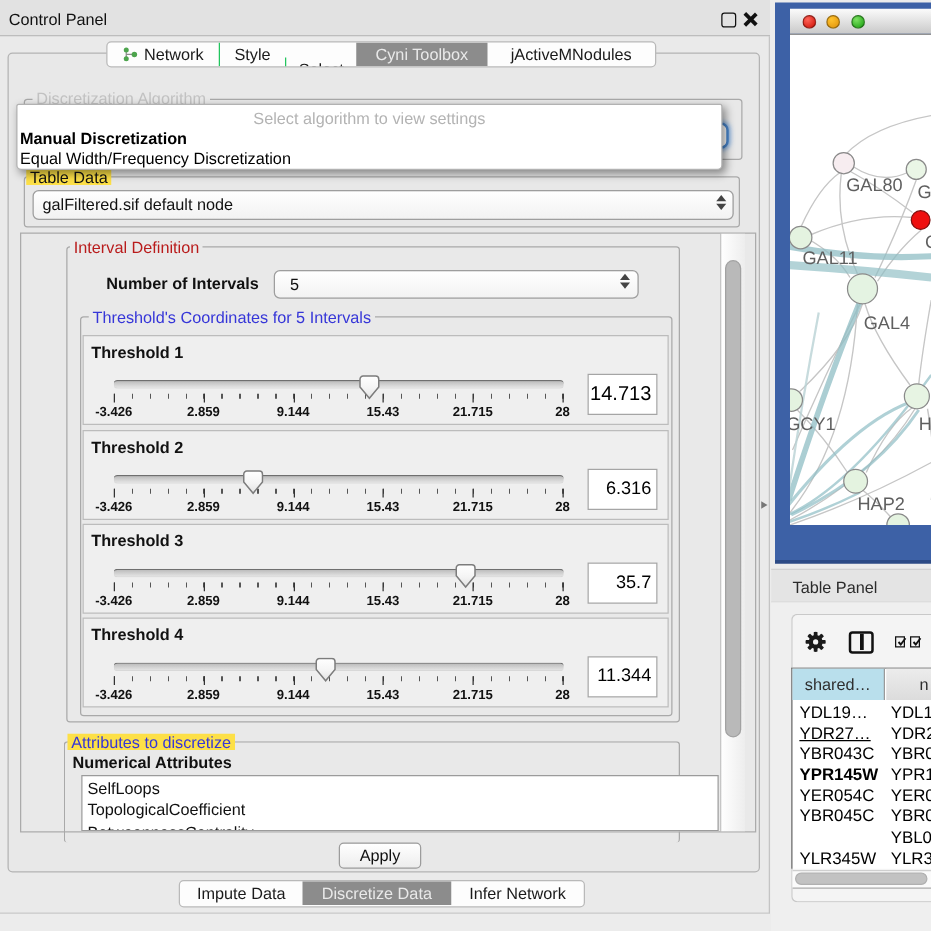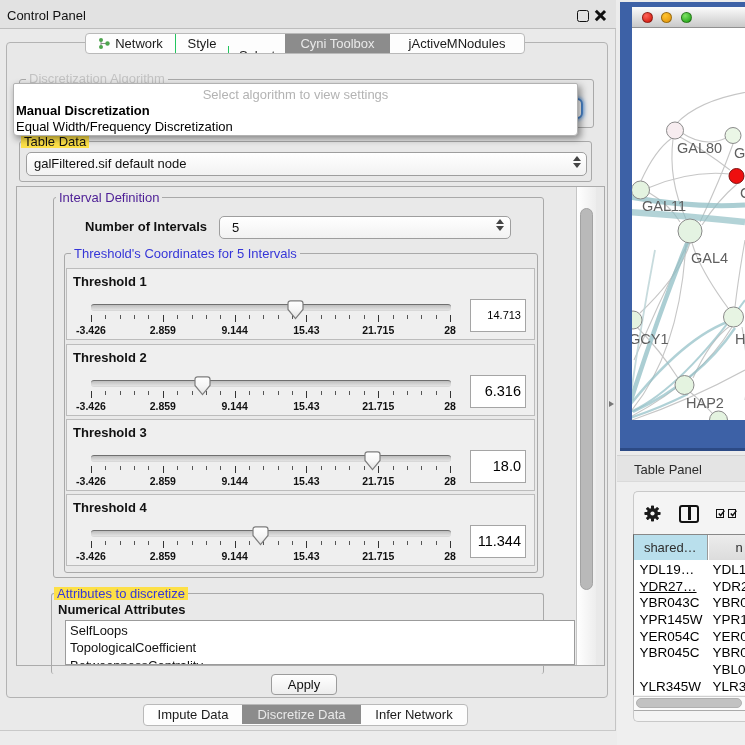--- a/index.html
+++ b/index.html
@@ -42,21 +42,21 @@
 <div class="combo" style="left:26px;top:152px;width:559px;height:22px;"></div>
 <div class="ab t13" style="left:34px;top:156px;">galFiltered.sif default node</div>
 <div class="spin" style="left:573px;top:156px;">
     <div class="u"></div>
     <div class="d"></div>
   </div>
 <div class="ab" style="left:16px;top:186px;width:589px;height:480px;border:1px solid #ababab;background:#e9e9e9;box-sizing:border-box;"></div>
 <div class="ab" style="left:576px;top:187px;width:20px;height:478px;background:linear-gradient(90deg,#ffffff,#ededed);border-left:1px solid #c6c6c6;box-sizing:border-box;"></div>
 <div class="ab" style="left:579.5px;top:208px;width:13px;height:382px;background:#b9b9b9;border:1px solid #a2a2a2;border-radius:7px;box-sizing:border-box;"></div>
 <div class="grp" style="left:53px;top:197px;width:489px;height:379px;"></div>
-<div class="gtitle" style="left:56px;top:191px;color:#4c1d95;background:#e9e9e9;">Interval Definition</div>
+<div class="gtitle" style="left:56px;top:191px;color:#b91c1c;background:#e9e9e9;">Interval Definition</div>
 <div class="ab b13" style="left:85px;top:219px;">Number of Intervals</div>
 <div class="combo" style="left:219px;top:216px;width:290px;height:21px;"></div>
 <div class="ab t13" style="left:232px;top:220px;">5</div>
 <div class="spin" style="left:496px;top:219px;">
     <div class="u"></div>
     <div class="d"></div>
   </div>
 <div class="grp" style="left:64px;top:253px;width:472px;height:318px;"></div>
 <div class="gtitle" style="left:71px;top:247px;color:#3636d8;background:#e9e9e9;">Threshold's Coordinates for 5 Intervals</div>
 <div class="ab" style="left:66px;top:268px;width:469px;height:72px;background:#efefef;border:1px solid #bcbcbc;box-sizing:border-box;"></div>
@@ -79,21 +79,21 @@
     <defs>
       <linearGradient id="kg300" x1="0" y1="0" x2="0" y2="1">
         <stop offset="0" stop-color="#ffffff"></stop>
         <stop offset="0.55" stop-color="#f4f4f4"></stop>
         <stop offset="1" stop-color="#e2e2e2"></stop>
       </linearGradient>
     </defs>
     <path d="M3.5,0.8 h10 a2.5,2.5 0 0 1 2.5,2.5 v6.2 L8.5,18.6 L1,9.5 v-6.2 a2.5,2.5 0 0 1 2.5,-2.5 z" fill="url(#kg300)" stroke="#7c7c7c" stroke-width="1.2"></path>
   </svg>
 <div class="ab" style="left:470px;top:299px;width:56px;height:33px;background:#fff;border:1px solid #a5a5a5;box-sizing:border-box;"></div>
-<div class="ab" style="left:470px;top:299px;width:51px;height:33px;line-height:33px;text-align:right;font-size:11px;color:#000;">14.713</div>
+<div class="ab" style="left:470px;top:299px;width:51px;height:33px;line-height:33px;text-align:right;font-size:16px;color:#000;">14.713</div>
 <div class="ab" style="left:66px;top:344px;width:469px;height:72px;background:#efefef;border:1px solid #bcbcbc;box-sizing:border-box;"></div>
 <div class="ab b13" style="left:73px;top:350px;">Threshold 2</div>
 <div class="ab" style="left:91px;top:380px;width:360px;height:4.5px;border-radius:3px;background:linear-gradient(#bdbdbd,#e3e3e3);border-top:1.4px solid #6f6f6f;border-bottom:1px solid #d8d8d8;"></div>
 <div class="ab" style="left:91px;top:391px;width:361px;height:4px;background:repeating-linear-gradient(90deg,#555 0,#555 1px,transparent 1px,transparent 14.36px);"></div>
 <div class="ab" style="left:91.0px;top:391px;width:1px;height:7px;background:#333;"></div>
 <div class="ab" style="left:61.0px;top:400px;width:60px;text-align:center;font-size:10.5px;font-weight:bold;color:#111;">-3.426</div>
 <div class="ab" style="left:162.8px;top:391px;width:1px;height:7px;background:#333;"></div>
 <div class="ab" style="left:132.8px;top:400px;width:60px;text-align:center;font-size:10.5px;font-weight:bold;color:#111;">2.859</div>
 <div class="ab" style="left:234.6px;top:391px;width:1px;height:7px;background:#333;"></div>
 <div class="ab" style="left:204.6px;top:400px;width:60px;text-align:center;font-size:10.5px;font-weight:bold;color:#111;">9.144</div>
@@ -135,21 +135,21 @@
     <defs>
       <linearGradient id="kg451" x1="0" y1="0" x2="0" y2="1">
         <stop offset="0" stop-color="#ffffff"></stop>
         <stop offset="0.55" stop-color="#f4f4f4"></stop>
         <stop offset="1" stop-color="#e2e2e2"></stop>
       </linearGradient>
     </defs>
     <path d="M3.5,0.8 h10 a2.5,2.5 0 0 1 2.5,2.5 v6.2 L8.5,18.6 L1,9.5 v-6.2 a2.5,2.5 0 0 1 2.5,-2.5 z" fill="url(#kg451)" stroke="#7c7c7c" stroke-width="1.2"></path>
   </svg>
 <div class="ab" style="left:470px;top:450px;width:56px;height:33px;background:#fff;border:1px solid #a5a5a5;box-sizing:border-box;"></div>
-<div class="ab" style="left:470px;top:450px;width:51px;height:33px;line-height:33px;text-align:right;font-size:14.5px;color:#000;">18.0</div>
+<div class="ab" style="left:470px;top:450px;width:51px;height:33px;line-height:33px;text-align:right;font-size:14.5px;color:#000;">35.7</div>
 <div class="ab" style="left:66px;top:494px;width:469px;height:72px;background:#efefef;border:1px solid #bcbcbc;box-sizing:border-box;"></div>
 <div class="ab b13" style="left:73px;top:500px;">Threshold 4</div>
 <div class="ab" style="left:91px;top:530px;width:360px;height:4.5px;border-radius:3px;background:linear-gradient(#bdbdbd,#e3e3e3);border-top:1.4px solid #6f6f6f;border-bottom:1px solid #d8d8d8;"></div>
 <div class="ab" style="left:91px;top:541px;width:361px;height:4px;background:repeating-linear-gradient(90deg,#555 0,#555 1px,transparent 1px,transparent 14.36px);"></div>
 <div class="ab" style="left:91.0px;top:541px;width:1px;height:7px;background:#333;"></div>
 <div class="ab" style="left:61.0px;top:550px;width:60px;text-align:center;font-size:10.5px;font-weight:bold;color:#111;">-3.426</div>
 <div class="ab" style="left:162.8px;top:541px;width:1px;height:7px;background:#333;"></div>
 <div class="ab" style="left:132.8px;top:550px;width:60px;text-align:center;font-size:10.5px;font-weight:bold;color:#111;">2.859</div>
 <div class="ab" style="left:234.6px;top:541px;width:1px;height:7px;background:#333;"></div>
 <div class="ab" style="left:204.6px;top:550px;width:60px;text-align:center;font-size:10.5px;font-weight:bold;color:#111;">9.144</div>
@@ -274,21 +274,21 @@
 <div class="ab" style="left:708.5px;top:534.5px;width:36.5px;height:25px;background:linear-gradient(#ececec,#dcdcdc);line-height:25px;font-size:13px;color:#2e2e2e;">
     <span style="position:absolute;left:27px;">n</span>
   </div>
 <div class="ab" style="left:634px;top:559.5px;width:111px;height:142px;overflow:hidden;">
     <div style="position:absolute;left:5.5px;top:2.5px;font-size:13.5px;color:#000;">YDL19…</div>
     <div style="position:absolute;left:78.5px;top:2.5px;font-size:13.5px;color:#000;">YDL1</div>
     <div style="position:absolute;left:5.5px;top:19.1px;font-size:13.5px;color:#000;text-decoration:underline;">YDR27…</div>
     <div style="position:absolute;left:78.5px;top:19.1px;font-size:13.5px;color:#000;">YDR2</div>
     <div style="position:absolute;left:5.5px;top:35.8px;font-size:13.5px;color:#000;">YBR043C</div>
     <div style="position:absolute;left:78.5px;top:35.8px;font-size:13.5px;color:#000;">YBR0</div>
-    <div style="position:absolute;left:5.5px;top:52.4px;font-size:13.5px;color:#000;">YPR145W</div>
+    <div style="position:absolute;left:5.5px;top:52.4px;font-size:13.5px;color:#000;font-weight:bold;">YPR145W</div>
     <div style="position:absolute;left:78.5px;top:52.4px;font-size:13.5px;color:#000;">YPR1</div>
     <div style="position:absolute;left:5.5px;top:69.1px;font-size:13.5px;color:#000;">YER054C</div>
     <div style="position:absolute;left:78.5px;top:69.1px;font-size:13.5px;color:#000;">YER0</div>
     <div style="position:absolute;left:5.5px;top:85.8px;font-size:13.5px;color:#000;">YBR045C</div>
     <div style="position:absolute;left:78.5px;top:85.8px;font-size:13.5px;color:#000;">YBR0</div>
     <div style="position:absolute;left:5.5px;top:102.4px;font-size:13.5px;color:#000;margin-top:48px;">YBL079W</div>
     <div style="position:absolute;left:78.5px;top:102.4px;font-size:13.5px;color:#000;">YBL0</div>
     <div style="position:absolute;left:5.5px;top:119.0px;font-size:13.5px;color:#000;">YLR345W</div>
     <div style="position:absolute;left:78.5px;top:119.0px;font-size:13.5px;color:#000;">YLR3</div>
     <div style="position:absolute;left:5.5px;top:135.7px;font-size:13.5px;color:#000;">YIL052C</div>

